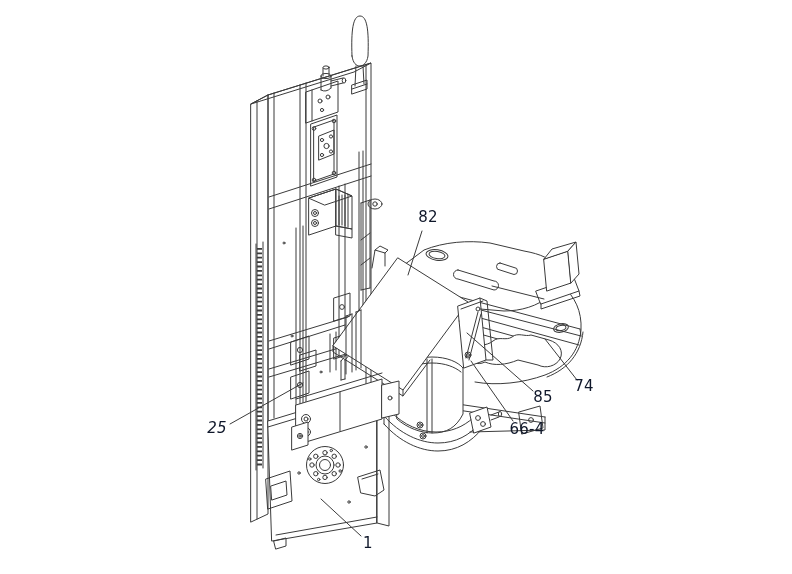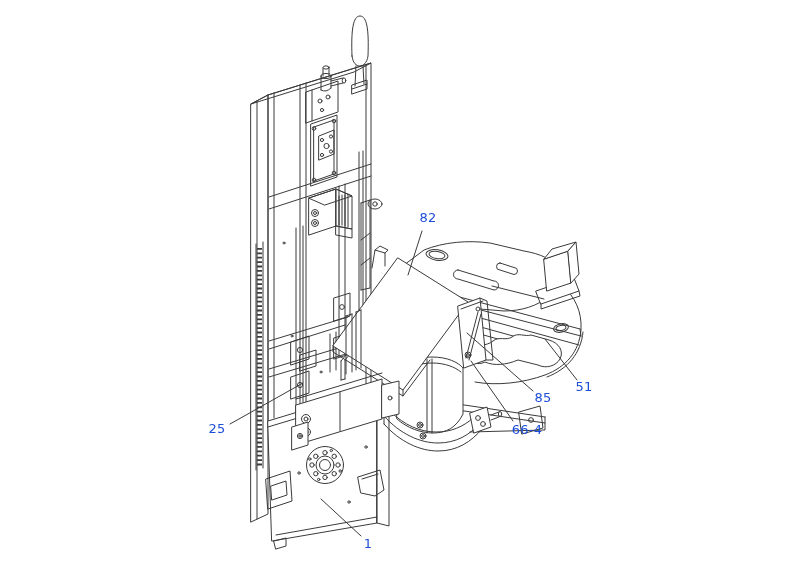--- a/index.html
+++ b/index.html
@@ -1,19 +1,19 @@
 <!DOCTYPE html>
 <html><head>
 <meta charset="utf-8">
 <style>
   html,body{margin:0;padding:0;background:#ffffff;}
   .stage{position:relative;width:792px;height:574px;background:#ffffff;overflow:hidden;
          font-family:"DejaVu Sans", "Liberation Sans", sans-serif;}
   .stage svg{position:absolute;left:0;top:0;}
-  .part-label{position:absolute;transform:translate(-50%,-50%);font-size:13px;color:#1d4ed8;
+  .part-label{position:absolute;transform:translate(-50%,-50%);font-size:15px;color:#0f172a;
               letter-spacing:.3px;white-space:nowrap;user-select:none;}
 </style>
 </head>
 <body>
 
 <div class="stage">
 <svg width="792" height="574" viewBox="0 0 792 574">
 <g fill="none" stroke="#3b3b3b" stroke-width="1" stroke-linejoin="round" stroke-linecap="round">
 
   <g>
@@ -264,18 +264,18 @@
     <path d="M577,380 L545,339"></path>
     <path d="M533,391 L467,333"></path>
     <path d="M513,421 L471,361"></path>
     <path d="M230,424 L303,383"></path>
     <path d="M361,536 L321,499"></path>
   </g>
 </g>
 </svg>
 
   <div class="part-label" style="left:428px;top:217px;">82</div>
-  <div class="part-label" style="left:584px;top:386px;">51</div>
+  <div class="part-label" style="left:584px;top:386px;">74</div>
   <div class="part-label" style="left:543px;top:397px;">85</div>
   <div class="part-label" style="left:527px;top:429px;">66-4</div>
-  <div class="part-label" style="left:217px;top:428px;">25</div>
+  <div class="part-label" style="left:217px;top:428px;font-style:italic;">25</div>
   <div class="part-label" style="left:368px;top:543px;">1</div>
 </div>
 
 </body></html>

